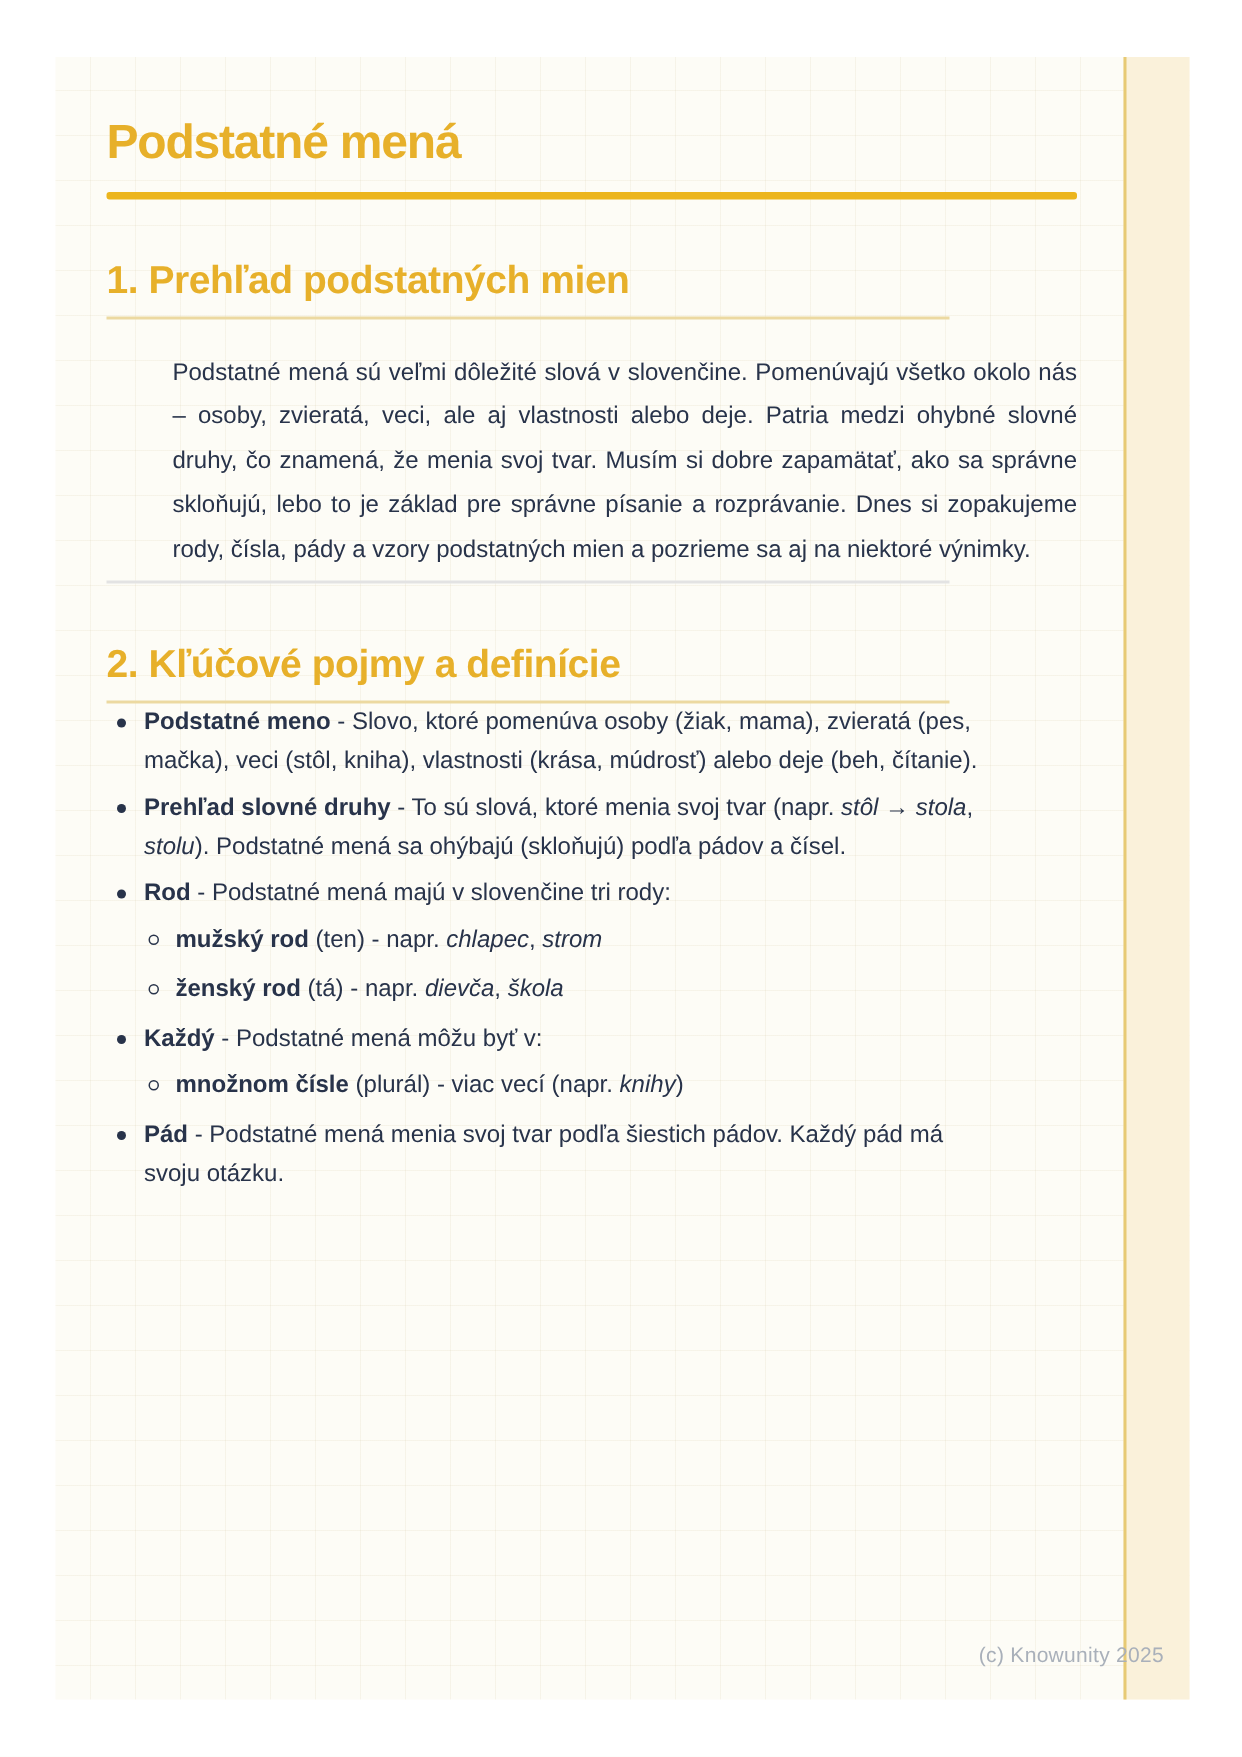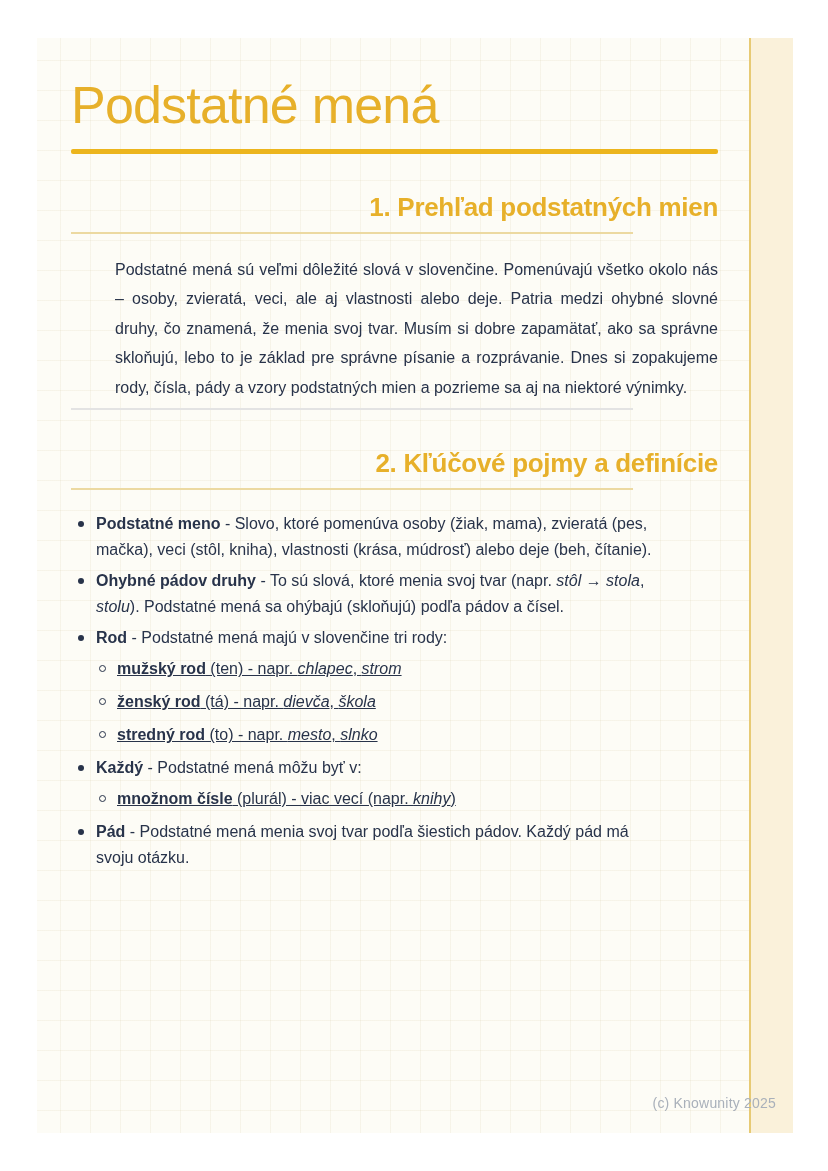--- a/index.html
+++ b/index.html
@@ -39,40 +39,39 @@
     background:var(--strip);
     border-left:2px solid var(--strip-line);
     z-index:1;
   }
   .content{
     position:relative;
     z-index:2;
     padding:40px 75px 0 34px;
   }
   h1.doc-title{
-    font-size:52px;
+    font-size:32px;
     line-height:1.05;
-    font-weight:normal;
+    font-weight:bold;
     letter-spacing:-0.8px;
     color:var(--accent);
   }
   .title-rule{
     height:5px;
     background:var(--rule-strong);
     margin-top:16px;
     border-radius:2px;
   }
   h2.section-heading{
     font-size:26px;
     line-height:1.2;
     font-weight:bold;
     letter-spacing:-0.3px;
     color:var(--accent);
     margin-top:38px;
-    text-align:right;
   }
   .heading-rule{
     height:2px;
     width:562px;
     background:var(--rule-soft);
     margin-top:9px;
   }
   .body-paragraph{
     margin-top:21px;
     font-size:16px;
@@ -87,33 +86,32 @@
     background:var(--divider);
     margin-top:6px;
   }
   .list-intro{
     margin-top:22px;
     font-size:16px;
     line-height:26px;
     color:var(--text);
   }
   ul.key-terms{
-    margin-top:21px;
     list-style:none;
     width:594px;
     color:var(--text);
     font-size:16px;
   }
   ul.key-terms li{
     position:relative;
     line-height:26px;
     padding-left:25px;
   }
   ul.key-terms li.l1{margin-bottom:5px;}
-  ul.key-terms li.l2{margin-left:21px;margin-bottom:7px;width:545px;text-decoration:underline;}
+  ul.key-terms li.l2{margin-left:21px;margin-bottom:7px;width:545px;}
   ul.key-terms li .bullet{
     position:absolute;
     left:7px; top:10px;
     width:6px; height:6px;
     border-radius:50%;
     background:var(--text);
   }
   ul.key-terms li.l2 .bullet{
     background:transparent;
     border:1.6px solid var(--text);
@@ -152,25 +150,24 @@
 
     <div class="section-divider"></div>
 
     <h2 class="section-heading">2. Kľúčové pojmy a definície</h2>
 
     <div class="heading-rule"></div>
 
 
     <ul class="key-terms">
         <li class="l1"><span class="bullet"></span><b>Podstatné meno</b><span> - Slovo, ktoré pomenúva osoby (žiak, mama), zvieratá (pes, mačka), veci (stôl, kniha), vlastnosti (krása, múdrosť) alebo deje (beh, čítanie).</span></li>
-        <li class="l1"><span class="bullet"></span><b>Ohybné pádov druhy</b><span> - To sú slová, ktoré menia svoj tvar (napr. </span><i>stôl</i><span> → </span><i>stola</i><span>, </span><i>stolu</i><span>). Podstatné mená sa ohýbajú (skloňujú) podľa pádov a čísel.</span></li>
+        <li class="l1"><span class="bullet"></span><b>Prehľad slovné druhy</b><span> - To sú slová, ktoré menia svoj tvar (napr. </span><i>stôl</i><span> → </span><i>stola</i><span>, </span><i>stolu</i><span>). Podstatné mená sa ohýbajú (skloňujú) podľa pádov a čísel.</span></li>
         <li class="l1"><span class="bullet"></span><b>Rod</b><span> - Podstatné mená majú v slovenčine tri rody:</span></li>
         <li class="l2"><span class="bullet"></span><b>mužský rod</b><span> (ten) - napr. </span><i>chlapec</i><span>, </span><i>strom</i></li>
         <li class="l2"><span class="bullet"></span><b>ženský rod</b><span> (tá) - napr. </span><i>dievča</i><span>, </span><i>škola</i></li>
-        <li class="l2"><span class="bullet"></span><b>stredný rod</b><span> (to) - napr. </span><i>mesto</i><span>, </span><i>slnko</i></li>
         <li class="l1"><span class="bullet"></span><b>Každý</b><span> - Podstatné mená môžu byť v:</span></li>
         <li class="l2"><span class="bullet"></span><b>množnom čísle</b><span> (plurál) - viac vecí (napr. </span><i>knihy</i><span>)</span></li>
         <li class="l1"><span class="bullet"></span><b>Pád</b><span> - Podstatné mená menia svoj tvar podľa šiestich pádov. Každý pád má svoju otázku.</span></li>
       </ul>
 
   </div>
 
   <div class="page-footer">(c) Knowunity 2025</div>
 
 </div>

